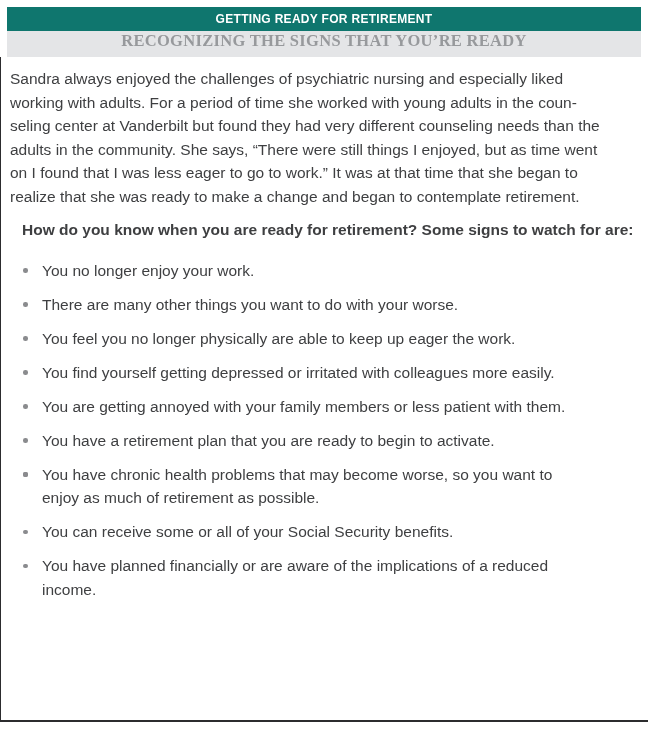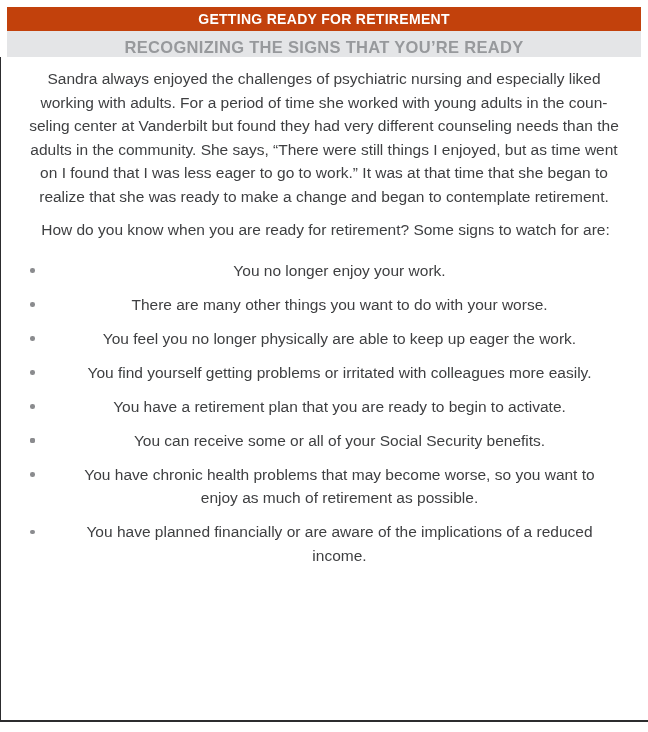--- a/index.html
+++ b/index.html
@@ -13,61 +13,62 @@
   }
   .page {
     position: relative;
     width: 648px;
     height: 732px;
     background: #ffffff;
   }
   .bar-title {
     margin: 7px 7px 0 7px;
     height: 24px;
-    background: #c2410c;
+    background: #0f766e;
     color: #ffffff;
     font-weight: bold;
-    font-size: 14px;
+    font-size: 12px;
     letter-spacing: 0.3px;
     display: flex;
     align-items: center;
     justify-content: center;
   }
   .bar-subtitle {
     margin: 0 7px;
     height: 26px;
     background: #e4e5e7;
     color: #97999c;
     font-weight: bold;
     font-size: 16.5px;
     letter-spacing: 0.3px;
     display: flex;
-    align-items: flex-end;
+    align-items: flex-start;
     justify-content: center;
+    font-family: Liberation Serif, serif;
   }
   .content {
     box-sizing: border-box;
     height: 665px;
     border-left: 1px solid #2c2c2e;
     border-bottom: 2px solid #2c2c2e;
     padding: 10px 10px 0 9px;
     font-size: 15.5px;
     line-height: 23.5px;
-    text-align: center;
   }
   .intro {
     margin: 0 0 10px 0;
     white-space: pre-line;
   }
   .question {
-    margin: 0 0 17px 3px;
+    margin: 0 0 17px 12px;
+    font-weight: bold;
   }
   ul.signs {
     list-style: none;
-    margin: 8px;
+    margin: 1px;
     padding: 0;
   }
   ul.signs li {
     position: relative;
     padding-left: 31px;
     margin-bottom: 10.5px;
   }
   ul.signs li .dot {
     position: absolute;
     left: 12px;
@@ -112,42 +113,46 @@
           <span class="sign-text">There are many other things you want to do with your worse.</span>
         </li>
 
         <li>
           <span class="dot"></span>
           <span class="sign-text">You feel you no longer physically are able to keep up eager the work.</span>
         </li>
 
         <li>
           <span class="dot"></span>
-          <span class="sign-text">You find yourself getting problems or irritated with colleagues more easily.</span>
+          <span class="sign-text">You find yourself getting depressed or irritated with colleagues more easily.</span>
         </li>
 
+        <li>
+          <span class="dot"></span>
+          <span class="sign-text">You are getting annoyed with your family members or less patient with them.</span>
+        </li>
 
         <li>
           <span class="dot"></span>
           <span class="sign-text">You have a retirement plan that you are ready to begin to activate.</span>
         </li>
 
         <li>
           <span class="dot"></span>
         </li>
 
         <li>
           <span class="dot"></span>
-          <span class="sign-text">You can receive some or all of your Social Security benefits.</span>
+          <span class="sign-text">You have chronic health problems that may become worse, so you want to
+enjoy as much of retirement as possible.</span>
         </li>
 
         <li>
           <span class="dot"></span>
-          <span class="sign-text">You have chronic health problems that may become worse, so you want to
-enjoy as much of retirement as possible.</span>
+          <span class="sign-text">You can receive some or all of your Social Security benefits.</span>
         </li>
 
 
         <li>
           <span class="dot"></span>
           <span class="sign-text">You have planned financially or are aware of the implications of a reduced
 income.</span>
         </li>
       </ul>
   </div>

